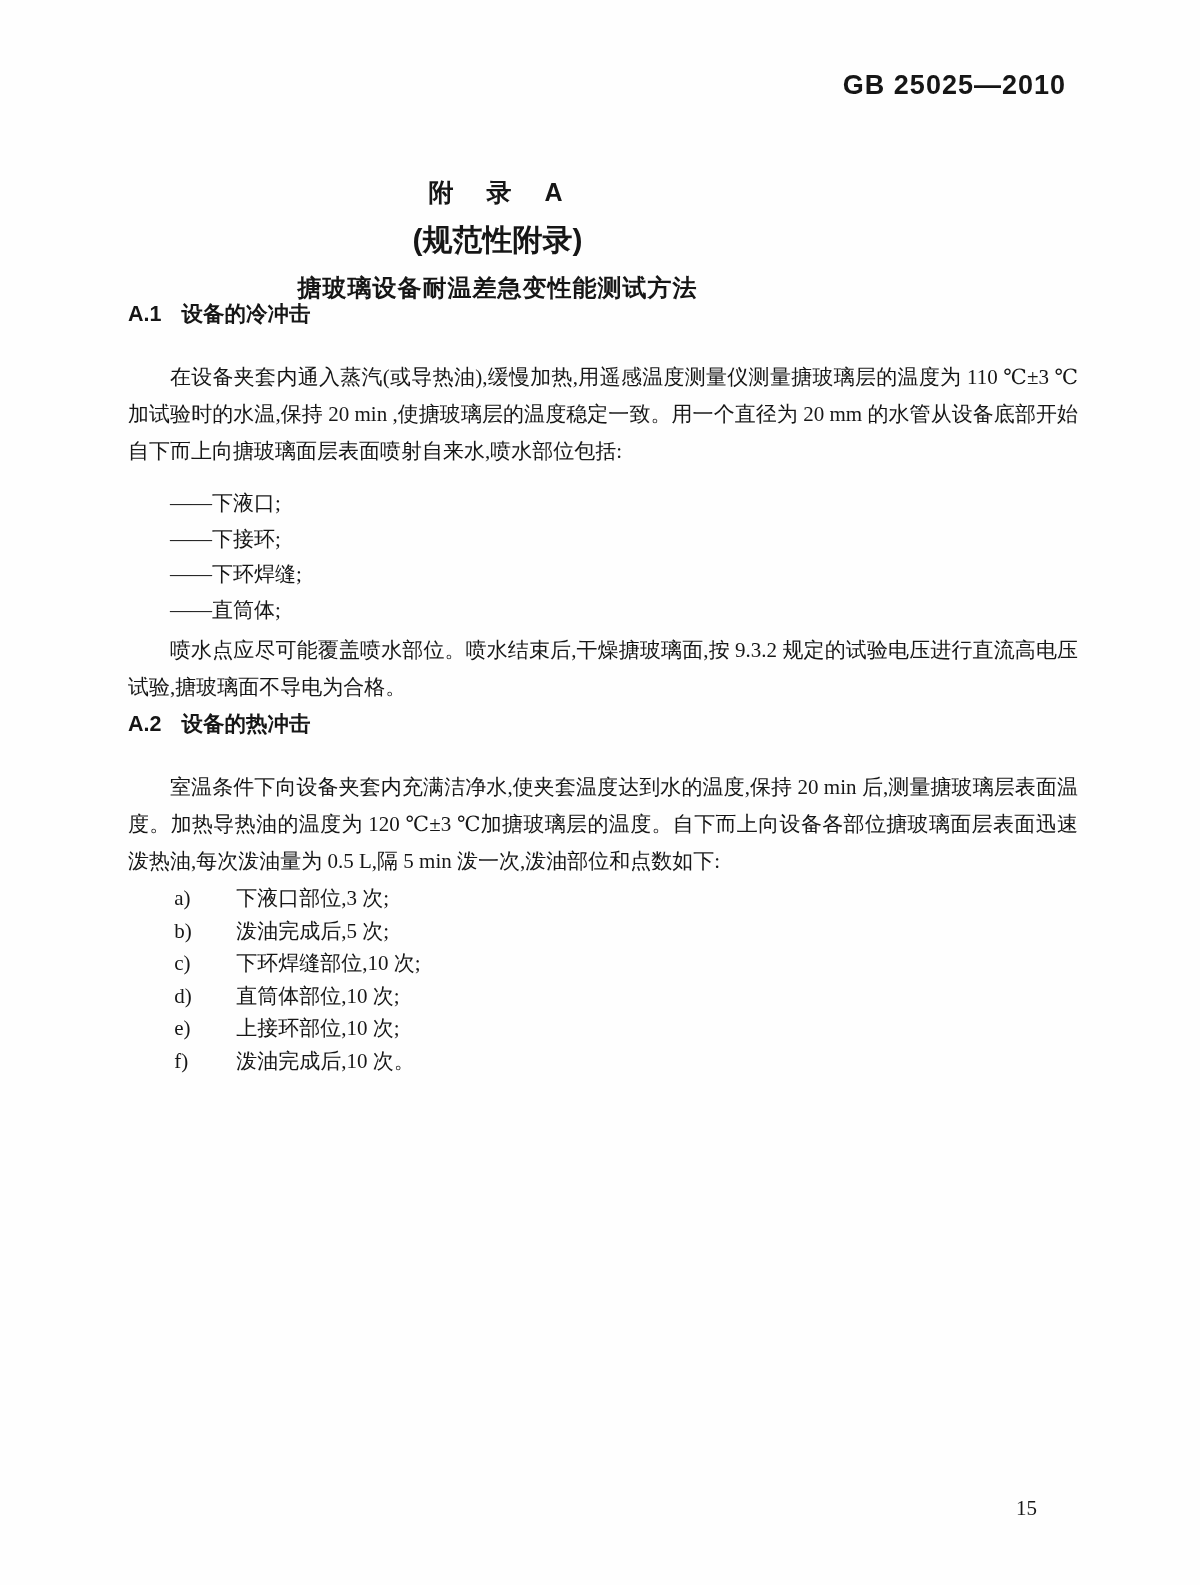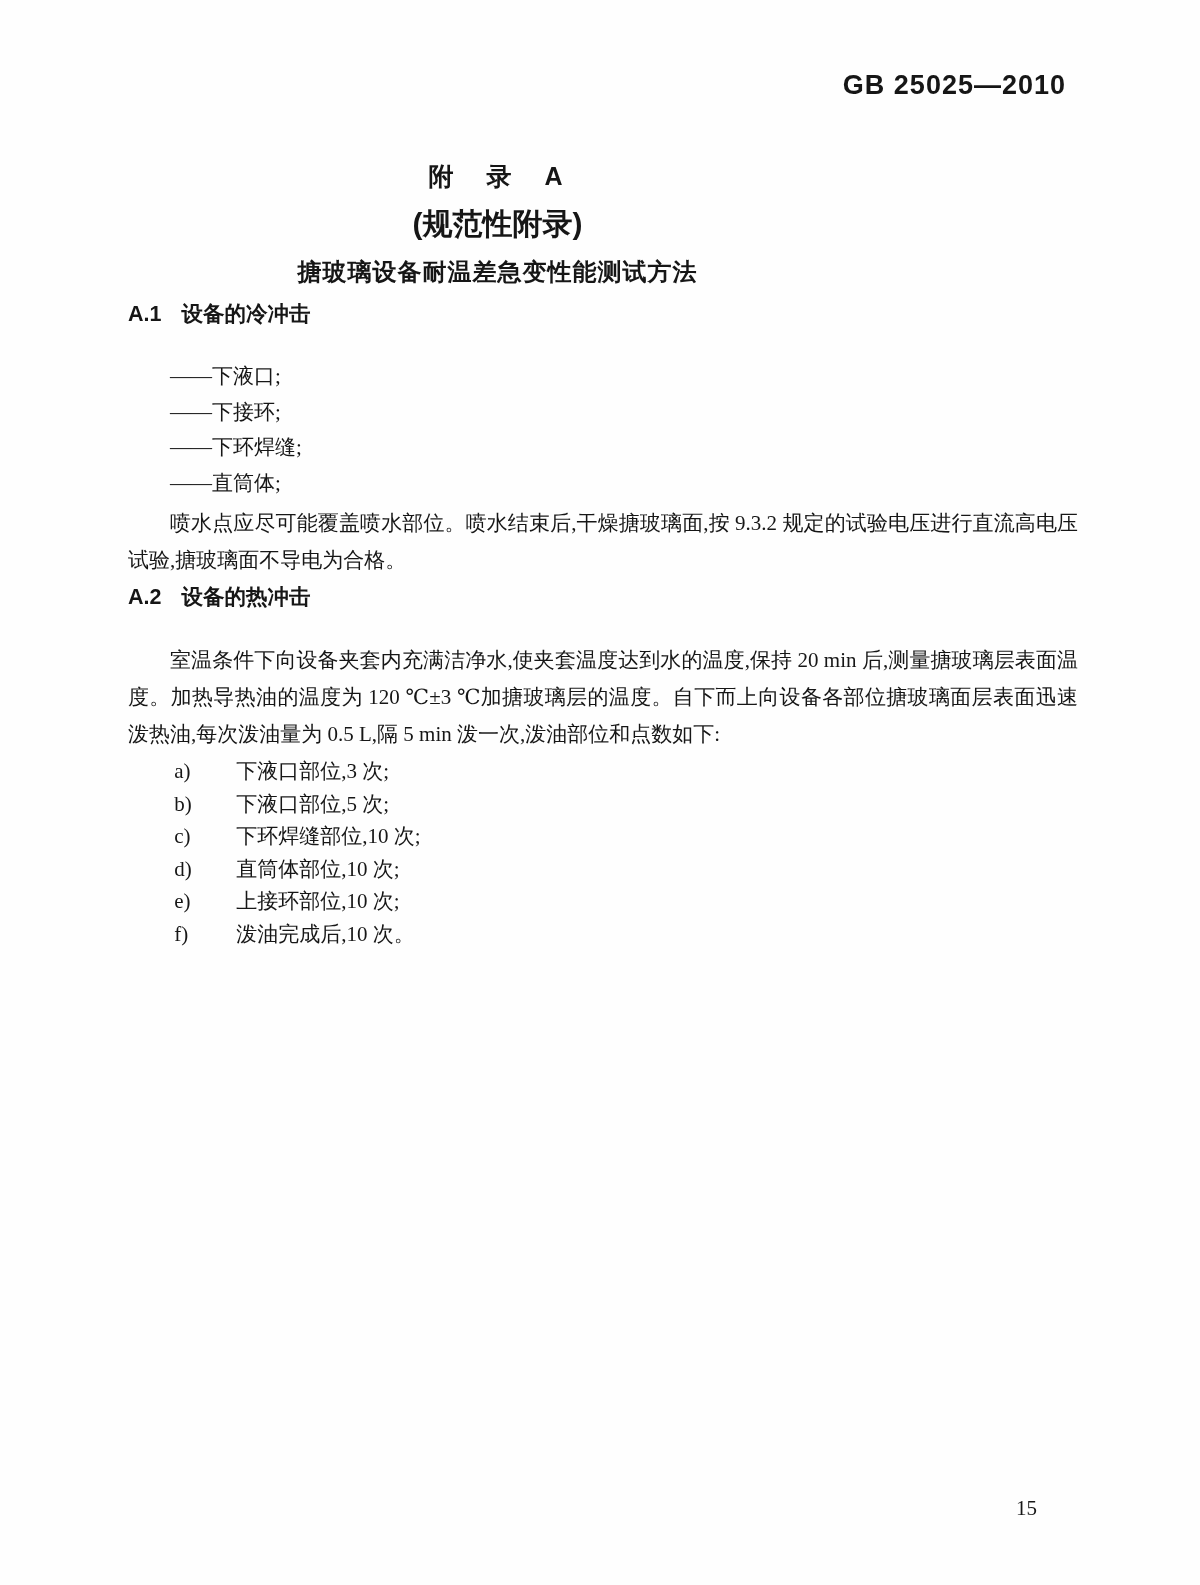--- a/index.html
+++ b/index.html
@@ -23,21 +23,21 @@
     top: 70px;
     right: 142px;
     font-family: "Liberation Sans", "DejaVu Sans", sans-serif;
     font-weight: bold;
     font-size: 27px;
     letter-spacing: 1px;
   }
   
   .title-block {
     position: absolute;
-    top: 160px;
+    top: 176px;
     left: 0;
     width: 995px;
     text-align: center;
     font-family: "Liberation Sans", "DejaVu Sans", sans-serif;
     font-weight: bold;
   }
   .appendix-title {
     font-size: 25px;
     letter-spacing: 4px;
     margin-bottom: 11px;
@@ -65,21 +65,21 @@
     font-size: 21.5px;
     margin: 0 0 26px 0;
   }
   .section-heading .sec-num { margin-right: 20px; }
   .para {
     margin: 0;
     text-align: justify;
     text-indent: 2em;
   }
   .dash-list {
-    margin: 1px 0 4px 0;
+    margin: 16px 0 4px 0;
   }
   .dash-item {
     padding-left: 2em;
     line-height: 35.5px;
   }
   .letter-list {
     margin: 2px 0 4px 0;
   }
   .letter-item {
     display: flex;
@@ -112,20 +112,21 @@
     <div class="appendix-subtitle">(规范性附录)</div>
     <div class="appendix-name">搪玻璃设备耐温差急变性能测试方法</div>
   </div>
 
   <div class="content">
 
     <h2 class="section-heading">
       <span class="sec-num">A.1</span><span>设备的冷冲击</span>
     </h2>
 
+    <p class="para">在设备夹套内通入蒸汽(或导热油),缓慢加热,用遥感温度测量仪测量搪玻璃层的温度为 110 ℃±3 ℃加试验时的水温,保持 20 min ,使搪玻璃层的温度稳定一致。用一个直径为 20 mm 的水管从设备底部开始自下而上向搪玻璃面层表面喷射自来水,喷水部位包括:</p>
 
     <div class="dash-list">
       <div class="dash-item">——下液口;</div>
       <div class="dash-item">——下接环;</div>
       <div class="dash-item">——下环焊缝;</div>
       <div class="dash-item">——直筒体;</div>
     </div>
 
     <p class="para">喷水点应尽可能覆盖喷水部位。喷水结束后,干燥搪玻璃面,按 9.3.2 规定的试验电压进行直流高电压试验,搪玻璃面不导电为合格。</p>
 
@@ -135,21 +136,21 @@
 
     <p class="para">室温条件下向设备夹套内充满洁净水,使夹套温度达到水的温度,保持 20 min 后,测量搪玻璃层表面温度。加热导热油的温度为 120 ℃±3 ℃加搪玻璃层的温度。自下而上向设备各部位搪玻璃面层表面迅速泼热油,每次泼油量为 0.5 L,隔 5 min 泼一次,泼油部位和点数如下:</p>
 
     <div class="letter-list">
       <div class="letter-item">
         <span class="letter">a)</span>
         <span>下液口部位,3 次;</span>
       </div>
       <div class="letter-item">
         <span class="letter">b)</span>
-        <span>下液口部位,5 次;</span>
+        <span>泼油完成后,5 次;</span>
       </div>
       <div class="letter-item">
         <span class="letter">c)</span>
         <span>下环焊缝部位,10 次;</span>
       </div>
       <div class="letter-item">
         <span class="letter">d)</span>
         <span>直筒体部位,10 次;</span>
       </div>
       <div class="letter-item">

